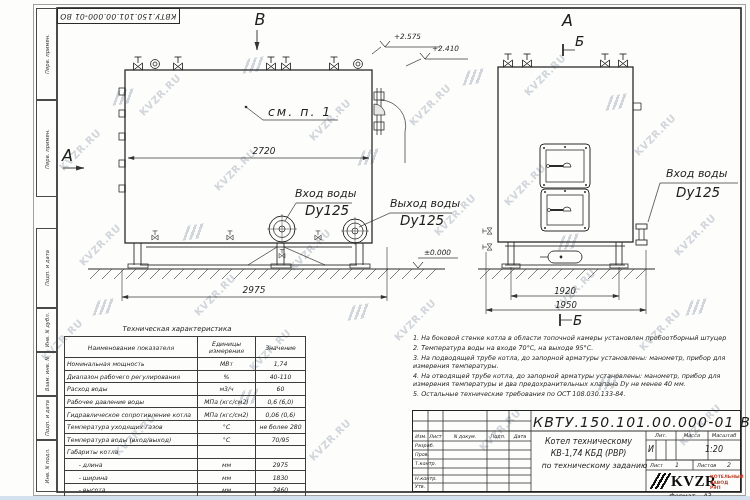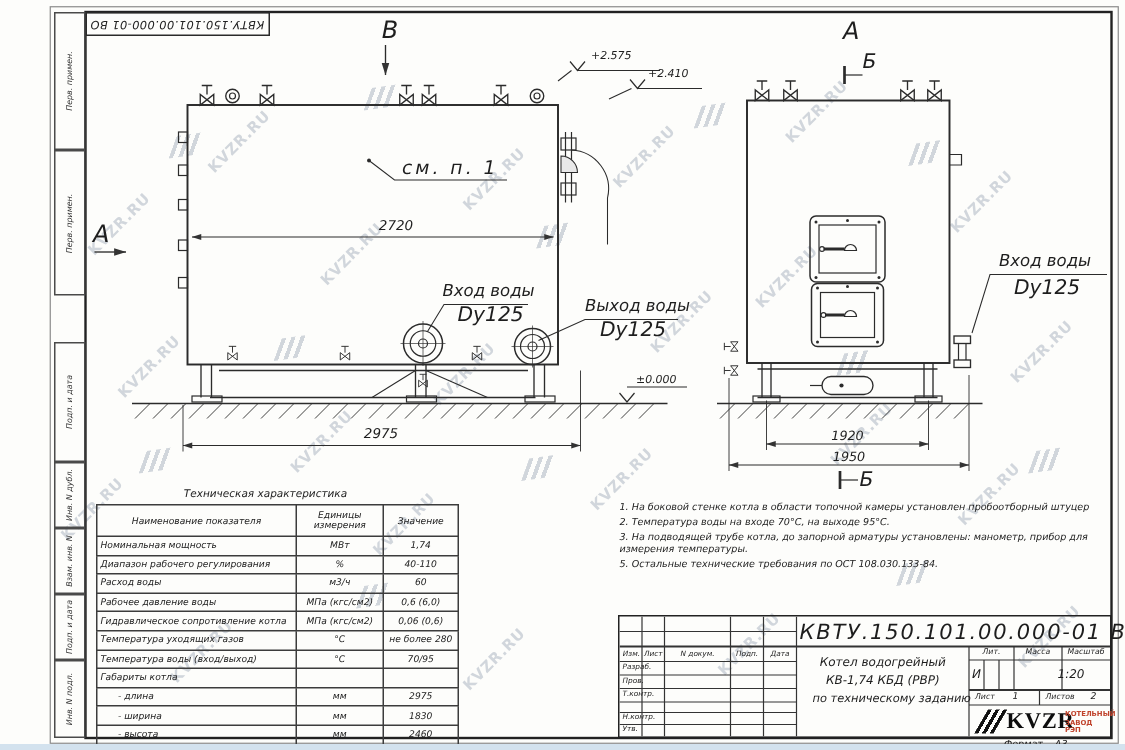--- a/index.html
+++ b/index.html
@@ -374,20 +374,21 @@
             <td class="c2">2460</td>
           </tr>
     </tbody>
       </table>
   </div>
 
   <div class="notes">
     <div class="note">1.  На боковой стенке котла в области топочной камеры установлен пробоотборный штуцер</div>
     <div class="note">2.  Температура воды на входе 70°С, на выходе 95°С.</div>
     <div class="note">3.  На подводящей трубе котла, до запорной арматуры установлены: манометр, прибор для измерения температуры.</div>
+    <div class="note">4.  На отводящей трубе котла, до запорной арматуры установлены: манометр, прибор для измерения температуры и два предохранительных клапана Dу не менее 40 мм.</div>
     <div class="note">5.  Остальные технические требования по ОСТ 108.030.133-84.</div>
   </div>
 
   <div class="tb">
     <svg width="327" height="80" viewBox="0 0 327 80" style="position:absolute;left:0;top:0">
       <g stroke="#333" stroke-width="0.8" fill="none">
         <line x1="118" y1="0" x2="118" y2="80"></line>
         <line x1="233" y1="20" x2="233" y2="80"></line>
         <line x1="15" y1="0" x2="15" y2="80"></line>
         <line x1="30" y1="0" x2="30" y2="80"></line>
@@ -415,21 +416,21 @@
     <div class="t" style="left:1px;top:22.5px;width:14px;font-size:4.9px;text-align:center">Изм.</div>
     <div class="t" style="left:15px;top:22.5px;width:15px;font-size:4.9px;text-align:center">Лист</div>
     <div class="t" style="left:30px;top:22.5px;width:44px;font-size:4.9px;text-align:center">N докум.</div>
     <div class="t" style="left:74px;top:22.5px;width:22px;font-size:4.9px;text-align:center">Подп.</div>
     <div class="t" style="left:96px;top:22.5px;width:22px;font-size:4.9px;text-align:center">Дата</div>
     <div class="t" style="left:2px;top:31.5px;font-size:4.9px">Разраб.</div>
     <div class="t" style="left:2px;top:40.5px;font-size:4.9px">Пров.</div>
     <div class="t" style="left:2px;top:49.5px;font-size:4.9px">Т.контр.</div>
     <div class="t" style="left:2px;top:65px;font-size:4.9px">Н.контр.</div>
     <div class="t" style="left:2px;top:73px;font-size:4.9px">Утв.</div>
-    <div class="t" style="left:120px;top:27px;width:111px;font-size:8px;text-align:center">Котел водогрейный</div>
+    <div class="t" style="left:120px;top:27px;width:111px;font-size:8px;text-align:center">Котел техническому</div>
     <div class="t" style="left:120px;top:39px;width:111px;font-size:8px;text-align:center">КВ-1,74 КБД (РВР)</div>
     <div class="t" style="left:120px;top:51px;width:123px;font-size:7.6px;text-align:center">по техническому заданию</div>
     <div class="t" style="left:233px;top:22px;width:30px;font-size:5.2px;text-align:center">Лит.</div>
     <div class="t" style="left:263px;top:22px;width:32px;font-size:5.2px;text-align:center">Масса</div>
     <div class="t" style="left:295px;top:22px;width:32px;font-size:5.2px;text-align:center">Масштаб</div>
     <div class="t" style="left:233px;top:35px;width:10px;font-size:8px;text-align:center">И</div>
     <div class="t" style="left:292px;top:35px;width:32px;font-size:8px;text-align:left">1:20</div>
     <div class="t" style="left:237px;top:51.5px;font-size:5.2px">Лист</div>
     <div class="t" style="left:262px;top:51px;font-size:6.2px">1</div>
     <div class="t" style="left:284px;top:51.5px;font-size:5.2px">Листов</div>

